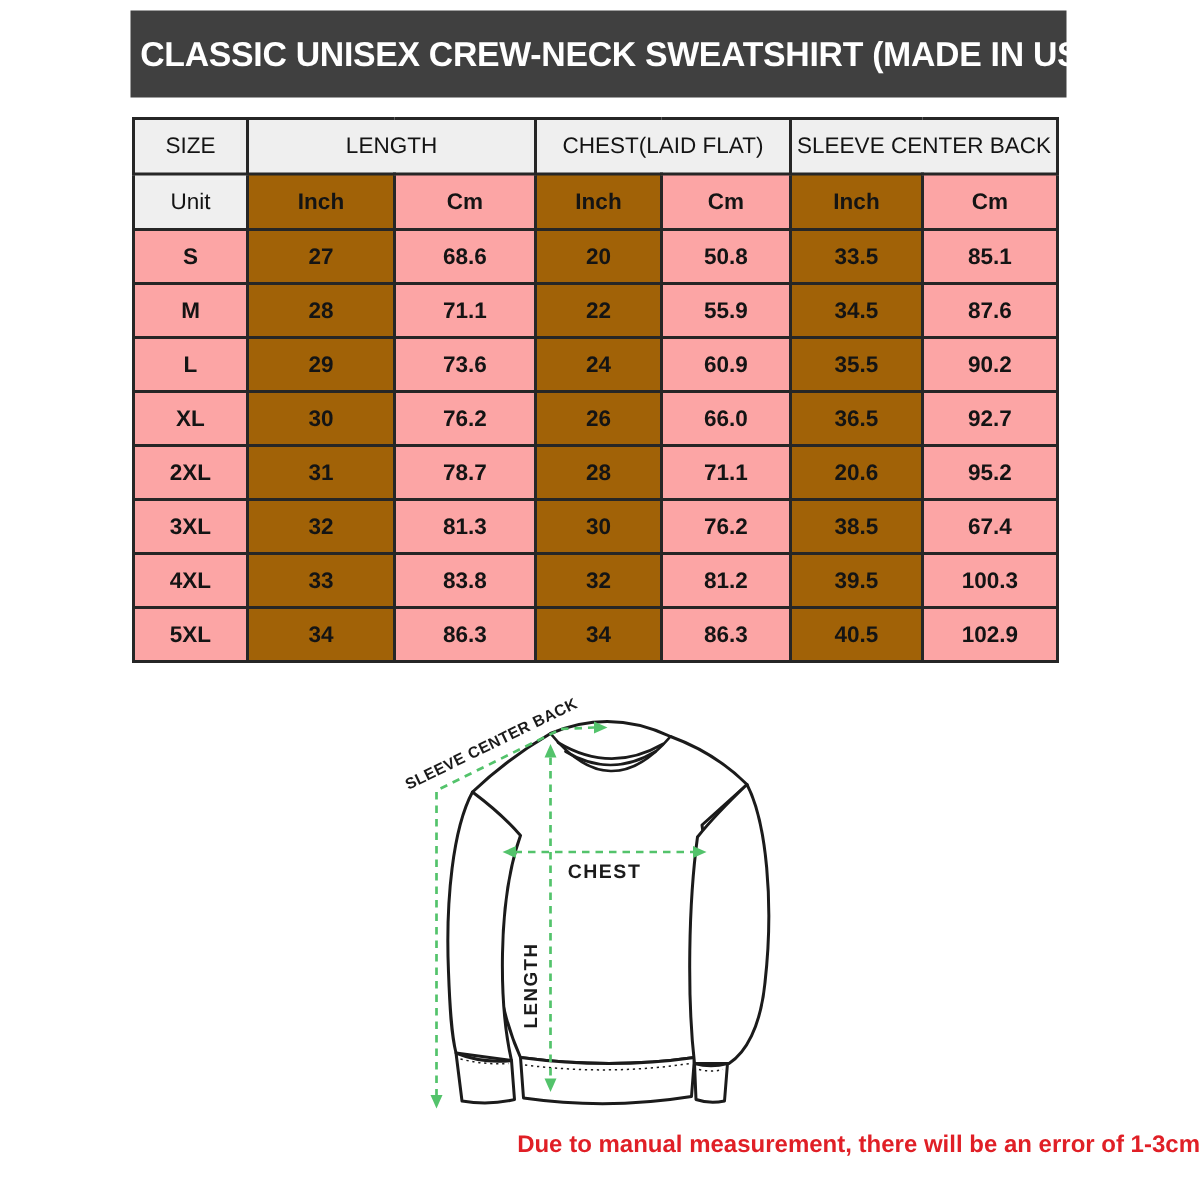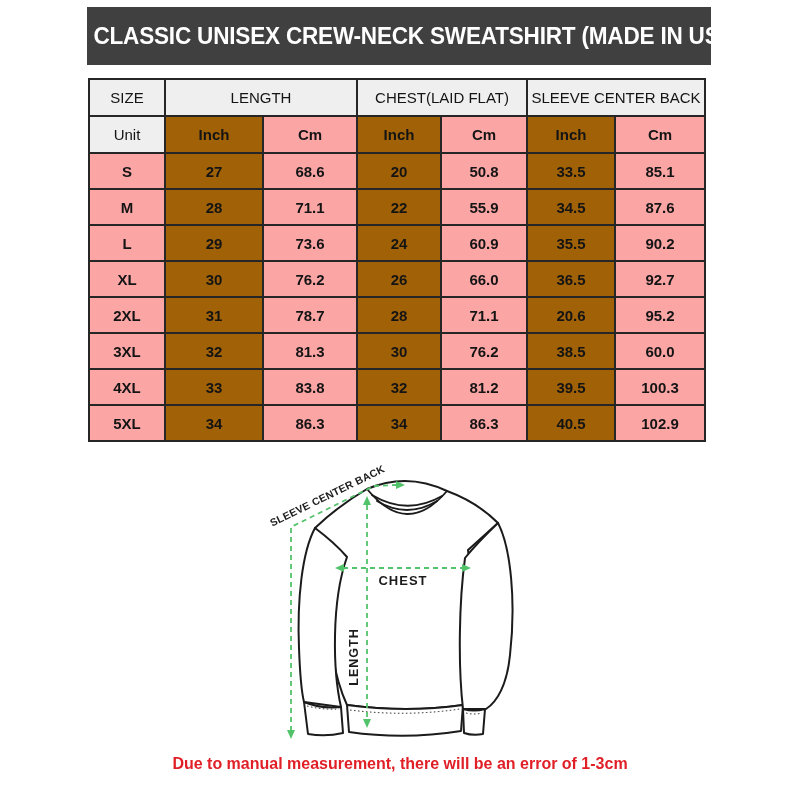--- a/index.html
+++ b/index.html
@@ -35,21 +35,21 @@
   .diagram{position:absolute;left:250px;top:450px;width:330px;height:310px;}
   .diagram svg{display:block;width:330px;height:310px;}
   .outline{fill:#ffffff;stroke:#1b1b1b;stroke-width:2;stroke-linejoin:round;stroke-linecap:round;}
   .detail{fill:none;stroke:#1b1b1b;stroke-width:1.8;stroke-linecap:round;}
   .stitch{fill:none;stroke:#1b1b1b;stroke-width:1;stroke-dasharray:1.5 2.5;}
   .measure{fill:none;stroke:#53c36b;stroke-width:1.8;stroke-dasharray:5 4;}
   .arrow{fill:#53c36b;stroke:none;}
   .measure-label{fill:#1b1b1b;font-family:"Liberation Sans",sans-serif;font-weight:700;}
   
   .footnote{
-    position:absolute;left:0;top:755px;width:800px;text-align:center;
+    position:absolute;left:0;top:755px;width:800px;text-align:right;
     color:#e01f26;font-size:16px;font-weight:700;
   }
 </style>
 </head>
 <body>
 
 <div class="title-bar">
   <h1>CLASSIC UNISEX CREW-NECK SWEATSHIRT (MADE IN US)</h1>
 </div>
 
@@ -126,21 +126,21 @@
         <td class="col-inch">20.6</td>
         <td class="col-cm">95.2</td>
       </tr>
       <tr>
         <td class="col-size">3XL</td>
         <td class="col-inch">32</td>
         <td class="col-cm">81.3</td>
         <td class="col-inch">30</td>
         <td class="col-cm">76.2</td>
         <td class="col-inch">38.5</td>
-        <td class="col-cm">60.0</td>
+        <td class="col-cm">67.4</td>
       </tr>
       <tr>
         <td class="col-size">4XL</td>
         <td class="col-inch">33</td>
         <td class="col-cm">83.8</td>
         <td class="col-inch">32</td>
         <td class="col-cm">81.2</td>
         <td class="col-inch">39.5</td>
         <td class="col-cm">100.3</td>
       </tr>

